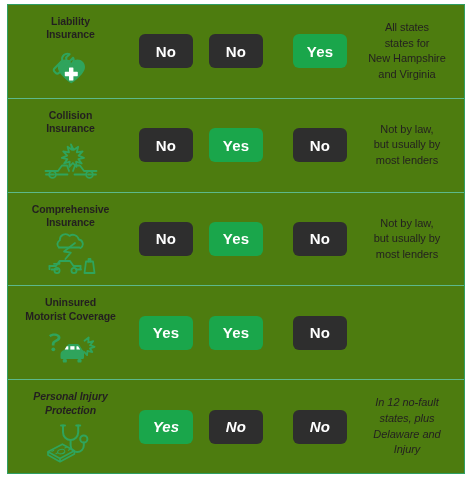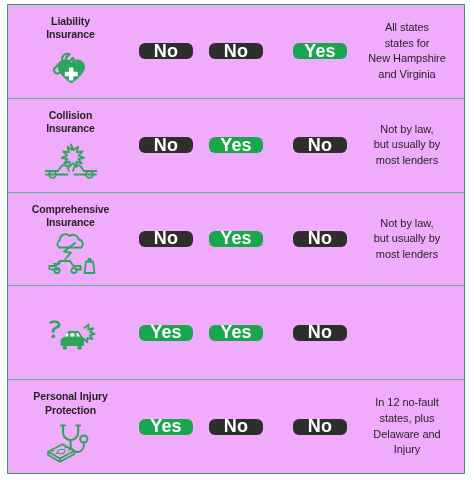--- a/index.html
+++ b/index.html
@@ -15,36 +15,37 @@
   }
 
   #table {
     position: absolute;
     left: 7px;
     top: 4px;
     width: 458px;
     height: 470px;
     box-sizing: border-box;
     border: 1.5px solid #2f9e63;
-    background: #f0abfc;
+    background: #4d7c0f;
     display: flex;
     flex-direction: column;
     justify-content: center;
   }
 
   .row {
     position: relative;
     display: flex;
     align-items: center;
     flex: 1 1 0;
     border-bottom: 1.5px solid #5cb98a;
     box-sizing: border-box;
   }
   .row:last-child {
     border-bottom: none;
+    font-style: italic;
   }
 
   
   .cat {
     width: 125px;
     flex: 0 0 125px;
     display: flex;
     flex-direction: column;
     align-items: center;
     justify-content: center;
@@ -76,26 +77,26 @@
     display: flex;
     align-items: center;
     position: relative;
     height: 100%;
   }
   .badge {
     position: absolute;
     top: 50%;
     transform: translateY(-50%);
     width: 54px;
-    height: 16px;
+    height: 34px;
     border-radius: 6px;
     display: flex;
     align-items: center;
     justify-content: center;
-    font-size: 18px;
+    font-size: 15px;
     font-weight: bold;
     color: #ffffff;
     letter-spacing: 0.2px;
   }
   .badge.c0 { left: 6px; }
   .badge.c1 { left: 76px; }
   .badge.c2 { left: 160px; }
   .badge.yes { background: #1aa64b; }
   .badge.no  { background: #2e2e2e; }
 
@@ -210,20 +211,24 @@
     </div>
     <div class="note">
       <span>Not by law,</span><br>
       <span>but usually by</span><br>
       <span>most lenders</span>
     </div>
   </div>
 
   <div class="row">
     <div class="cat">
+      <div class="cat-label">
+        <span>Uninsured</span><br>
+        <span>Motorist Coverage</span>
+      </div>
       <div class="cat-icon">
         <svg width="54" height="44" viewBox="0 0 54 44">
           <g fill="#2fa45c">
             <path d="M10.5 6.5c3.3 0 6 1.7 6 4.1 0 2.2-1.8 3.4-3.6 4.2-1.4.7-2.4 1.3-2.4 2.6v1.1H7.8v-1.4c0-2.2 1.3-3.2 3.2-4.1 1.6-.8 2.6-1.3 2.6-2.4 0-1.1-1.2-1.8-3.1-1.8-1.7 0-3 .6-3.9 1.4L5 8.2c1.3-1.1 3.2-1.7 5.5-1.7z"></path>
             <circle cx="9.3" cy="22.3" r="1.9"></circle>
           </g>
           <g fill="none" stroke="#2fa45c" stroke-width="1.8" stroke-linecap="round" stroke-linejoin="round">
             <path d="M40.5 13.8l4.2-3.3-.5 5 5-1.3-3.2 4 4.6 1.6-4.7 1.5 2.4 3.8-4.9-1.2-.3 4.3-3-3.4"></path>
           </g>
           <g fill="#2fa45c">

